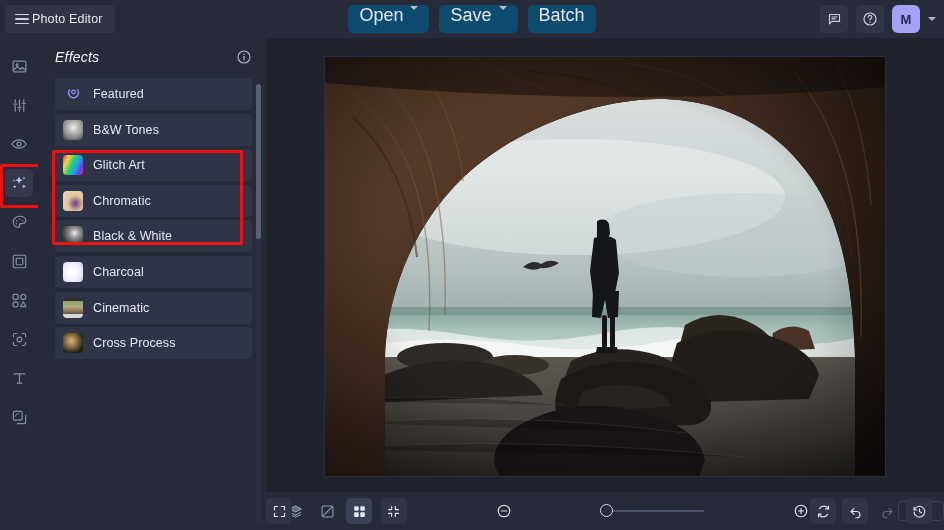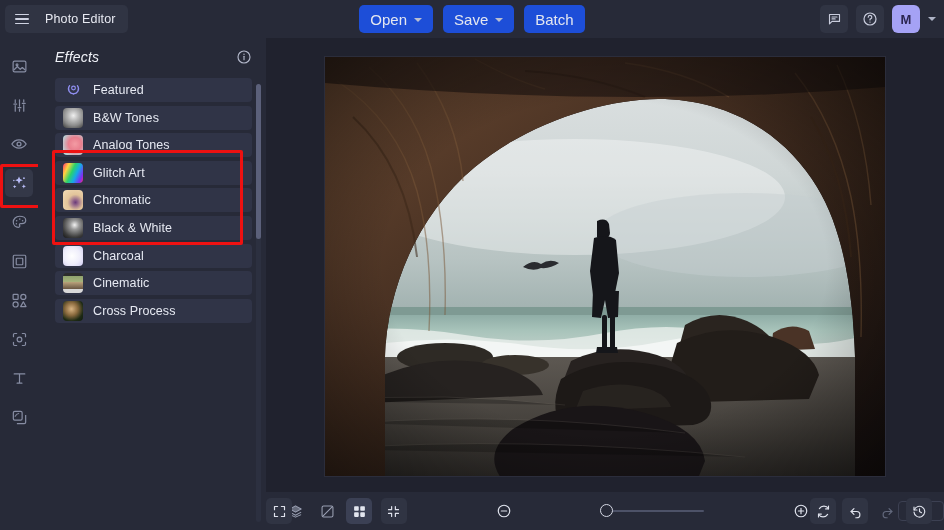--- a/index.html
+++ b/index.html
@@ -14,37 +14,37 @@
 
   
   .topbar {
     position: absolute; left: 0; top: 0; width: 944px; height: 38px;
     background: #272a38;
     display: flex; align-items: center;
     z-index: 5;
   }
   .app-chip {
     position: absolute; left: 5px; top: 5px; height: 28px;
-    display: flex; align-items: center; gap: 16px;
+    display: flex; align-items: center; gap: 3px;
     padding: 0 12px 0 10px;
     background: #303443; border-radius: 5px;
     color: #e8eaf2; font-size: 12.5px; letter-spacing: .15px;
   }
   .hamburger { display: flex; flex-direction: column; gap: 3px; width: 14px; }
   .hamburger i { display: block; height: 1.6px; background: #cfd3e2; border-radius: 1px; }
 
   .center-actions {
     position: absolute; left: 0; right: 0; top: 5px;
     display: flex; justify-content: center; align-items: center; gap: 10px;
   }
   .tb-btn {
     height: 28px; padding: 0 11px;
-    background: #1d4ed8; border-radius: 5px;
-    display: flex; align-items: center; gap: 7px;
-    color: #e4e7f0; font-size: 15px; white-space: nowrap;
+    background: #0c4a6e; border-radius: 5px;
+    display: flex; align-items: flex-start; gap: 7px;
+    color: #e4e7f0; font-size: 18px; white-space: nowrap;
   }
   .caret {
     width: 0; height: 0; border-left: 4px solid transparent;
     border-right: 4px solid transparent; border-top: 4.5px solid #b9bed0;
     margin-top: 1px;
   }
 
   .right-actions {
     position: absolute; right: 8px; top: 5px;
     display: flex; align-items: center; gap: 8px;
@@ -90,21 +90,21 @@
   .panel-head {
     height: 38px; display: flex; align-items: center;
     justify-content: space-between; padding: 0 14px 0 17px; font-style: italic;
   }
   .panel-title { color: #f0f2f8; font-size: 14px; letter-spacing: .2px; }
   .panel-list {
     position: absolute; top: 40px; left: 0; right: 0; bottom: 0;
     padding: 0 14px 0 17px; overflow: hidden;
   }
   .eff-row {
-    height: 24px; margin-bottom: 3.6px;
+    height: 32px; margin-bottom: 3.6px;
     background: #303447; border-radius: 4px;
     display: flex; align-items: center; gap: 10px;
     padding-left: 8px;
   }
   .eff-label { color: #e6e9f2; font-size: 12.5px; letter-spacing: .1px; }
   .thumb {
     width: 20px; height: 20px; border-radius: 4px; flex: none;
     background: #555; overflow: hidden; position: relative;
   }
   .ic20 {
@@ -328,26 +328,20 @@
 
 
     <div class="eff-row">
       <span class="thumb" style="background:
               radial-gradient(circle at 52% 38%, #efefef 0%, #bdbdbd 30%, #8b8b8b 62%, #3a3a3a 100%),
               linear-gradient(#9a9a9a,#555);"></span>
       <span class="eff-label">B&amp;W Tones</span>
     </div>
 
 
-    <div class="eff-row">
-      <span class="thumb" style="background:
-              radial-gradient(circle at 60% 45%, #f39ba3 0%, #e97f8e 40%, #b6d9dc 85%),
-              linear-gradient(#cfe6e6,#f0a8ae);"></span>
-      <span class="eff-label">Analog Tones</span>
-    </div>
 
 
     <div class="eff-row">
       <span class="thumb" style="background:
               linear-gradient(115deg,#ff2f6e 0%, #ffd23f 22%, #2ad36b 44%, #17a8e8 64%, #7b2ff7 85%, #ff2f6e 100%);"></span>
       <span class="eff-label">Glitch Art</span>
     </div>
 
     <div class="eff-row">
       <span class="thumb" style="background:

